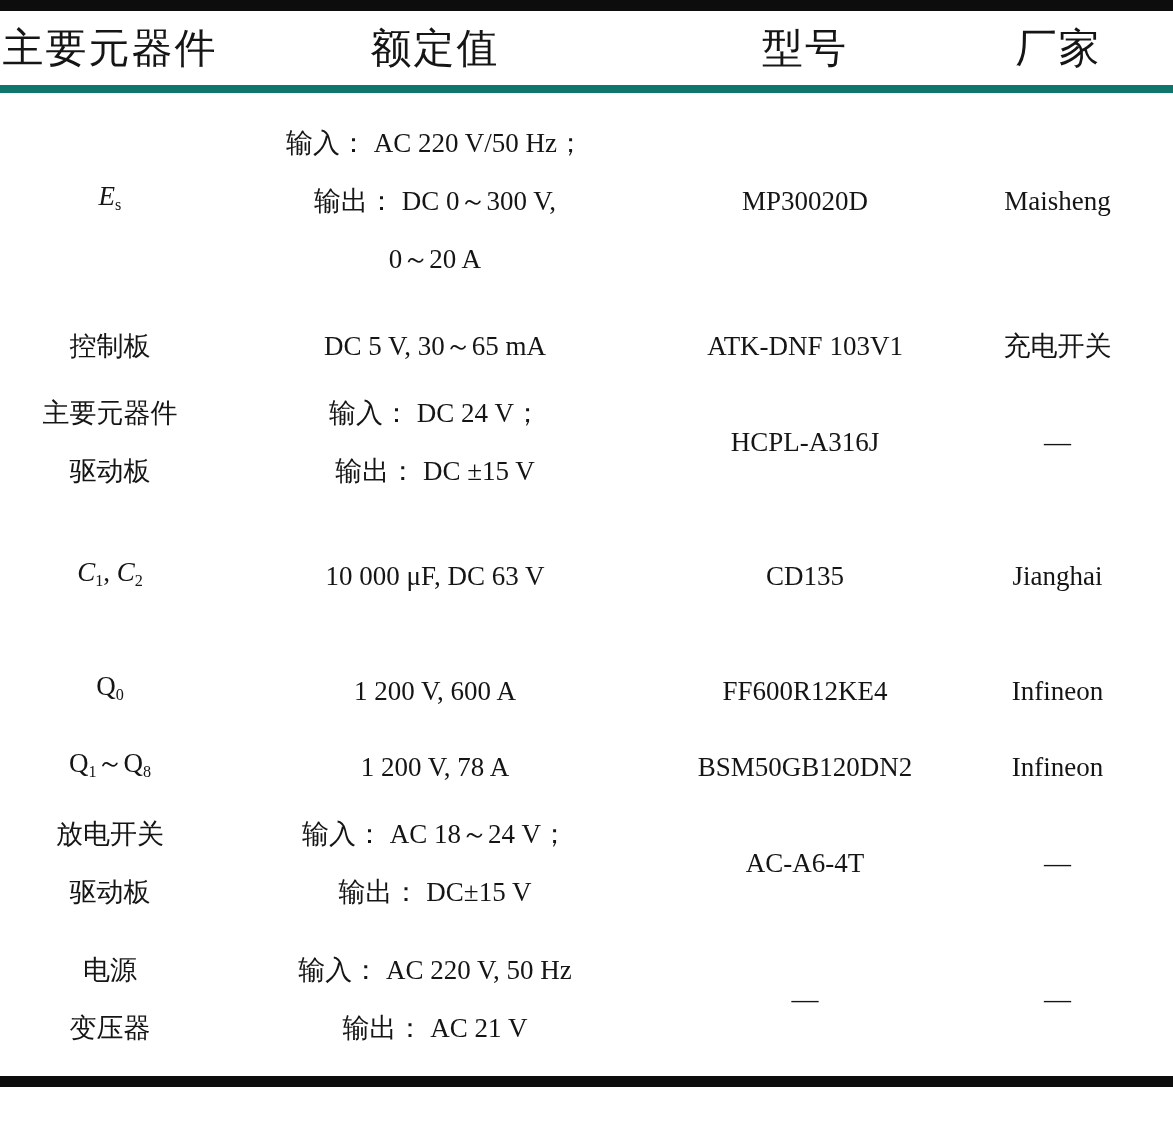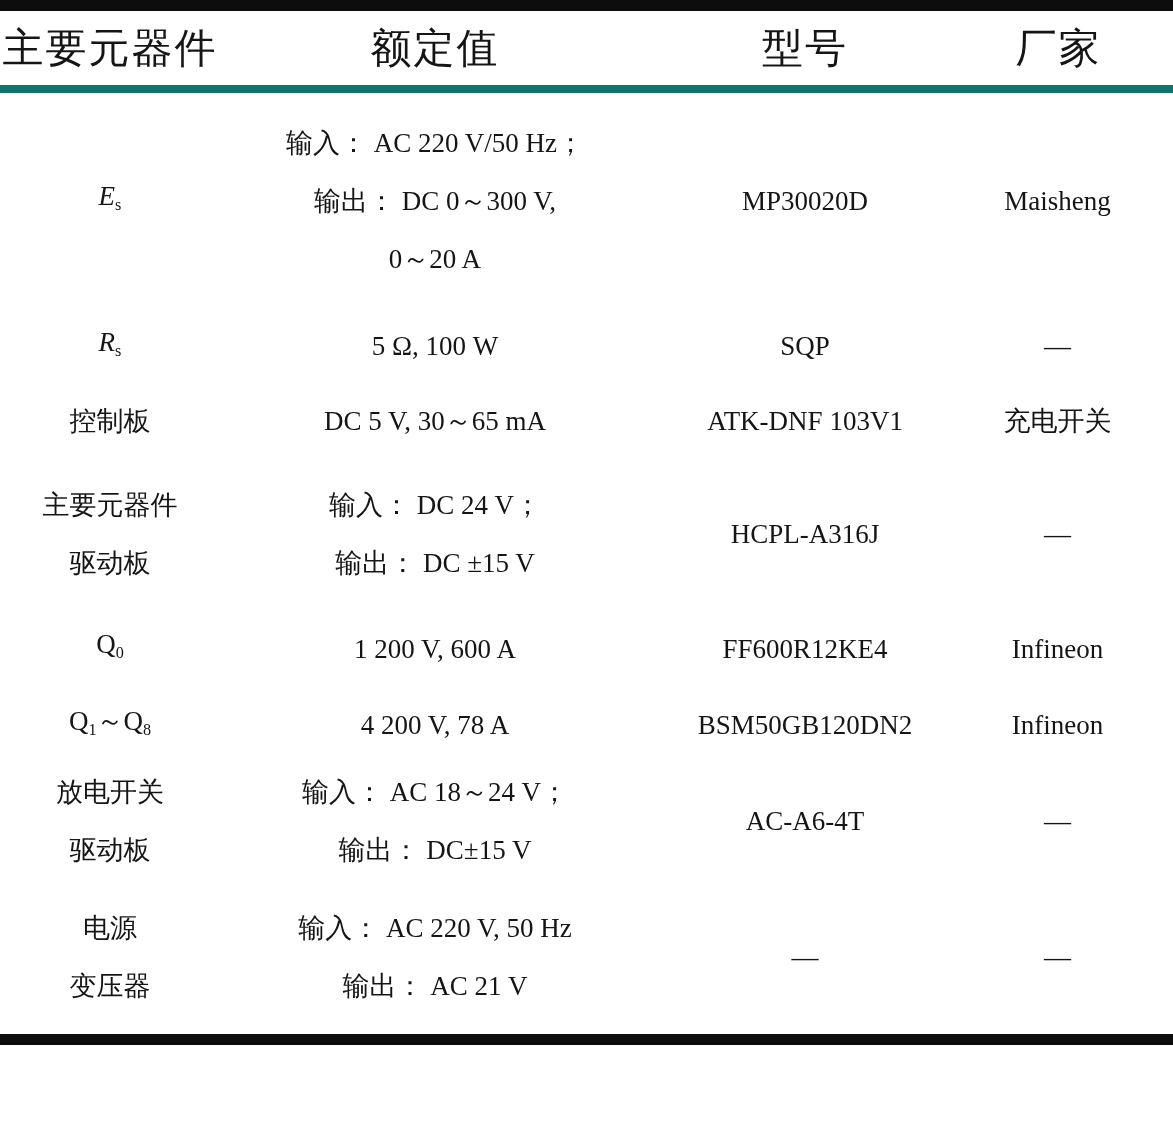--- a/index.html
+++ b/index.html
@@ -103,34 +103,20 @@
           </td>
           <td class="col3">
             <div class="line">MP30020D</div>
           </td>
           <td class="col4">
             <div class="line">Maisheng</div>
           </td>
         </tr>
         <tr>
           <td class="col1">
-            <div class="line"><span class="it">R</span><span class="sub">s</span></div>
-          </td>
-          <td class="col2">
-            <div class="line">5 Ω, 100 W</div>
-          </td>
-          <td class="col3">
-            <div class="line">SQP</div>
-          </td>
-          <td class="col4">
-            <div class="line">—</div>
-          </td>
-        </tr>
-        <tr>
-          <td class="col1">
             <div class="line"><span>控制板</span></div>
           </td>
           <td class="col2">
             <div class="line">DC 5 V, 30～65 mA</div>
           </td>
           <td class="col3">
             <div class="line">ATK-DNF 103V1</div>
           </td>
           <td class="col4">
             <div class="line">充电开关</div>
@@ -147,38 +133,52 @@
           </td>
           <td class="col3">
             <div class="line">HCPL-A316J</div>
           </td>
           <td class="col4">
             <div class="line">—</div>
           </td>
         </tr>
         <tr>
           <td class="col1">
+            <div class="line"><span class="it">C</span><span class="sub">1</span><span>, </span><span class="it">C</span><span class="sub">2</span></div>
+          </td>
+          <td class="col2">
+            <div class="line">10 000 μF, DC 63 V</div>
+          </td>
+          <td class="col3">
+            <div class="line">CD135</div>
+          </td>
+          <td class="col4">
+            <div class="line">Jianghai</div>
+          </td>
+        </tr>
+        <tr>
+          <td class="col1">
             <div class="line"><span>Q</span><span class="sub">0</span></div>
           </td>
           <td class="col2">
             <div class="line">1 200 V, 600 A</div>
           </td>
           <td class="col3">
             <div class="line">FF600R12KE4</div>
           </td>
           <td class="col4">
             <div class="line">Infineon</div>
           </td>
         </tr>
         <tr>
           <td class="col1">
             <div class="line"><span>Q</span><span class="sub">1</span><span>～</span><span>Q</span><span class="sub">8</span></div>
           </td>
           <td class="col2">
-            <div class="line">4 200 V, 78 A</div>
+            <div class="line">1 200 V, 78 A</div>
           </td>
           <td class="col3">
             <div class="line">BSM50GB120DN2</div>
           </td>
           <td class="col4">
             <div class="line">Infineon</div>
           </td>
         </tr>
         <tr>
           <td class="col1">

